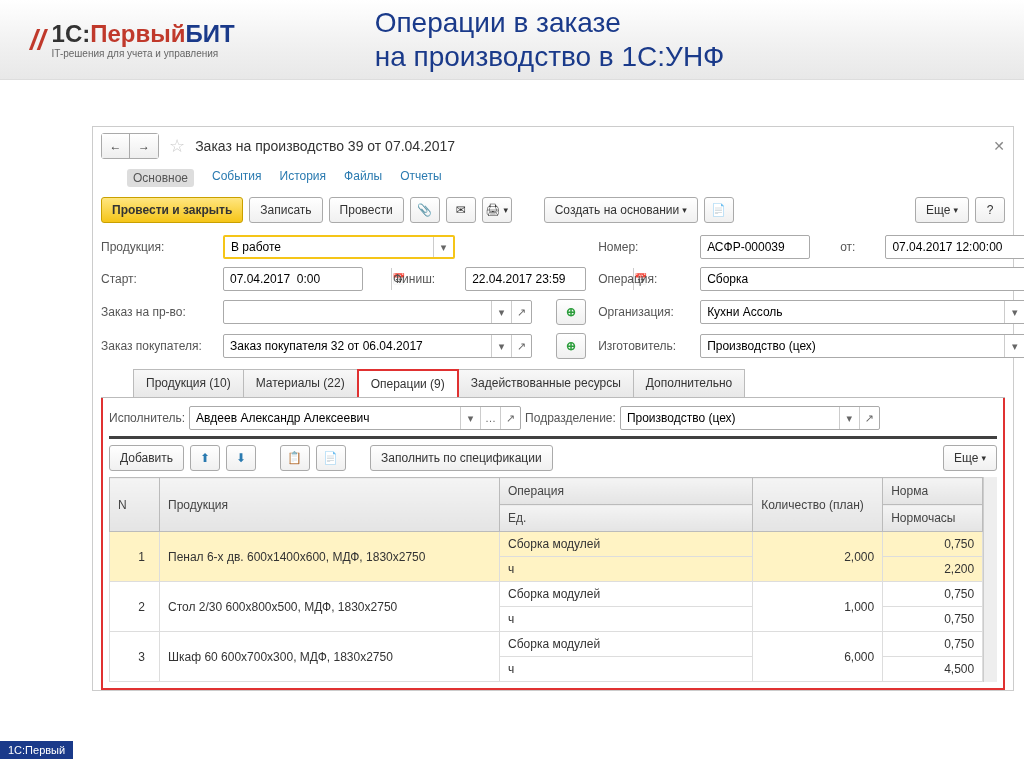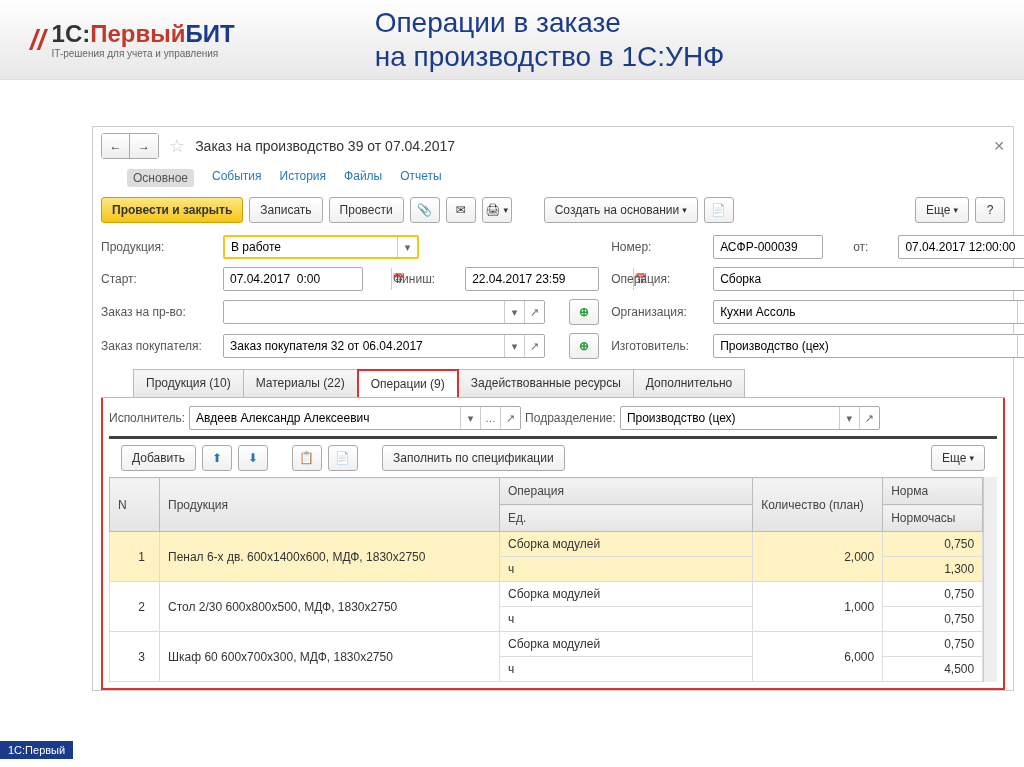--- a/index.html
+++ b/index.html
@@ -36,21 +36,21 @@
 .inp .ico { width: 20px; text-align: center; color: #666; border-left: 1px solid #ccc; height: 100%; display: flex; align-items: center; justify-content: center; cursor: pointer; font-size: 11px; }
 .inp-yellow { border: 2px solid #f5c518; }
 .row-flex { display: flex; gap: 24px; align-items: center; }
 .sub-lbl { color: #555; margin: 0 6px; }
 .icon-green { color: #2a9d3a; font-weight: bold; }
 .tabs { display: flex; border-bottom: 1px solid #bbb; margin-top: 4px; padding-left: 32px; }
 .tab { border: 1px solid #bbb; border-bottom: none; padding: 6px 12px; background: linear-gradient(#f8f8f8,#e8e8e8); cursor: pointer; margin-right: -1px; font-size: 12px; }
 .tab.active { background: #fff; position: relative; z-index: 2; }
 .tab.hl { border: 2px solid #e03131; border-bottom: none; }
 .tab-body { border: 2px solid #e03131; border-top: none; padding: 6px; }
-.sub-toolbar { display: flex; gap: 6px; align-items: center; margin: 6px 12px; }
+.sub-toolbar { display: flex; gap: 6px; align-items: center; margin: 6px 0; }
 .table { border: 1px solid #bbb; width: 100%; border-collapse: collapse; font-size: 12px; }
 .table th { background: linear-gradient(#f4f4f4,#e4e4e4); border: 1px solid #bbb; padding: 6px 8px; text-align: left; font-weight: normal; color: #444; }
 .table td { border: 1px solid #ddd; padding: 5px 8px; }
 .row-sel td { background: #fff3c4; }
 .num-cell { text-align: right; width: 50px; padding-right: 14px !important; }
 .qty { text-align: right; }
 .footer-tag { position: absolute; left: 0; bottom: 8px; background: #1a3a8a; color: #fff; font-size: 11px; padding: 3px 8px; }
 .scroll-hint { width: 14px; background: #eee; border-left: 1px solid #ccc; }
 .exec-row { display: flex; align-items: center; gap: 4px; padding: 2px 0 6px 0; border-bottom: 3px solid #404040; }
 .flex1 { flex: 1; }
@@ -103,21 +103,21 @@
     <div style="width:20px"></div>
     <div class="btn btn-drop">Создать на основании</div>
     <div class="btn btn-icon">📄</div>
     <div class="spacer"></div>
     <div class="btn btn-drop">Еще</div>
     <div class="btn btn-icon">?</div>
   </div>
 
   <div class="form-grid">
     <div class="form-label">Продукция:</div>
-    <div class="inp inp-yellow" style="width:196px">
+    <div class="inp inp-yellow" style="width:232px">
       <input value="В работе" style="">
         <span class="ico">▾</span>
     </div>
     <div class="form-label">Номер:</div>
     <div class="row-flex">
       <div class="inp" style="width:110px">
           <input value="АСФР-000039" style="">
         </div>
       <span class="sub-lbl">от:</span>
       <div class="inp" style="width:160px">
@@ -126,21 +126,21 @@
         </div>
     </div>
 
     <div class="form-label">Старт:</div>
     <div class="row-flex">
       <div class="inp" style="width:140px">
           <input value="07.04.2017  0:00" style="">
           <span class="ico">📅</span>
         </div>
       <span class="sub-lbl">Финиш:</span>
-      <div class="inp" style="width:134px">
+      <div class="inp" style="width:121px">
           <input value="22.04.2017 23:59" style="">
           <span class="ico">📅</span>
         </div>
     </div>
     <div class="form-label">Операция:</div>
     <div class="inp">
         <input value="Сборка" style="">
         <span class="ico">▾</span>
       </div>
 
@@ -231,21 +231,21 @@
       <tbody id="tbody">
             <tr class="row-sel">
       <td rowspan="2" class="num-cell">1</td>
       <td rowspan="2">Пенал 6-х дв. 600х1400х600, МДФ, 1830х2750</td>
       <td>Сборка модулей</td>
       <td rowspan="2" class="qty">2,000</td>
       <td class="qty">0,750</td>
     </tr>
     <tr class="row-sel">
       <td>ч</td>
-      <td class="qty">1,300</td>
+      <td class="qty">2,200</td>
     </tr>
             <tr class="">
       <td rowspan="2" class="num-cell">2</td>
       <td rowspan="2">Стол 2/30 600х800х500, МДФ, 1830х2750</td>
       <td>Сборка модулей</td>
       <td rowspan="2" class="qty">1,000</td>
       <td class="qty">0,750</td>
     </tr>
     <tr class="">
       <td>ч</td>

